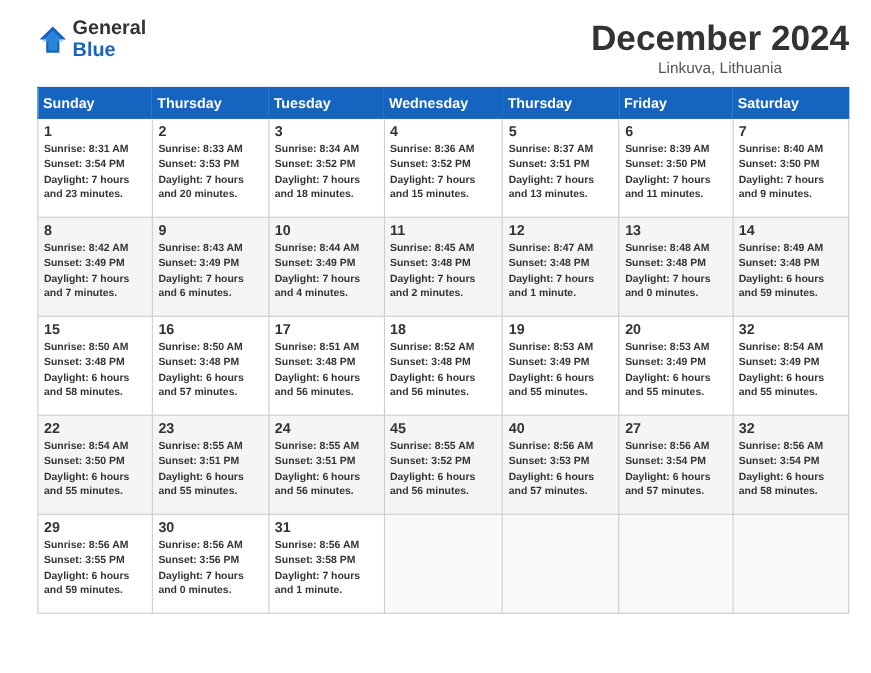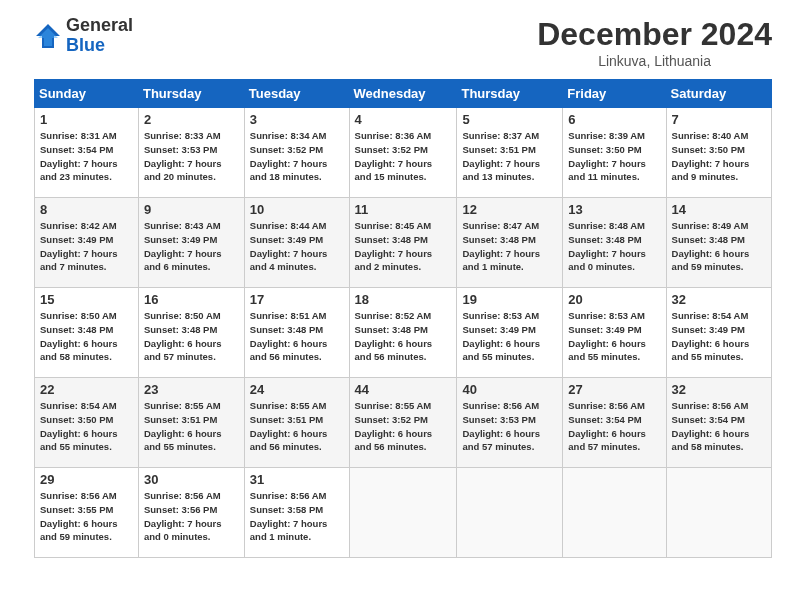--- a/index.html
+++ b/index.html
@@ -327,21 +327,21 @@
         </td>
           <td>
           <div class="day-number">24</div>
           <div class="day-info">
             Sunrise: 8:55 AM<br>
             Sunset: 3:51 PM<br>
             Daylight: 6 hours and 56 minutes.
           </div>
         </td>
           <td>
-          <div class="day-number">44</div>
+          <div class="day-number">45</div>
           <div class="day-info">
             Sunrise: 8:55 AM<br>
             Sunset: 3:52 PM<br>
             Daylight: 6 hours and 56 minutes.
           </div>
         </td>
           <td>
           <div class="day-number">40</div>
           <div class="day-info">
             Sunrise: 8:56 AM<br>

